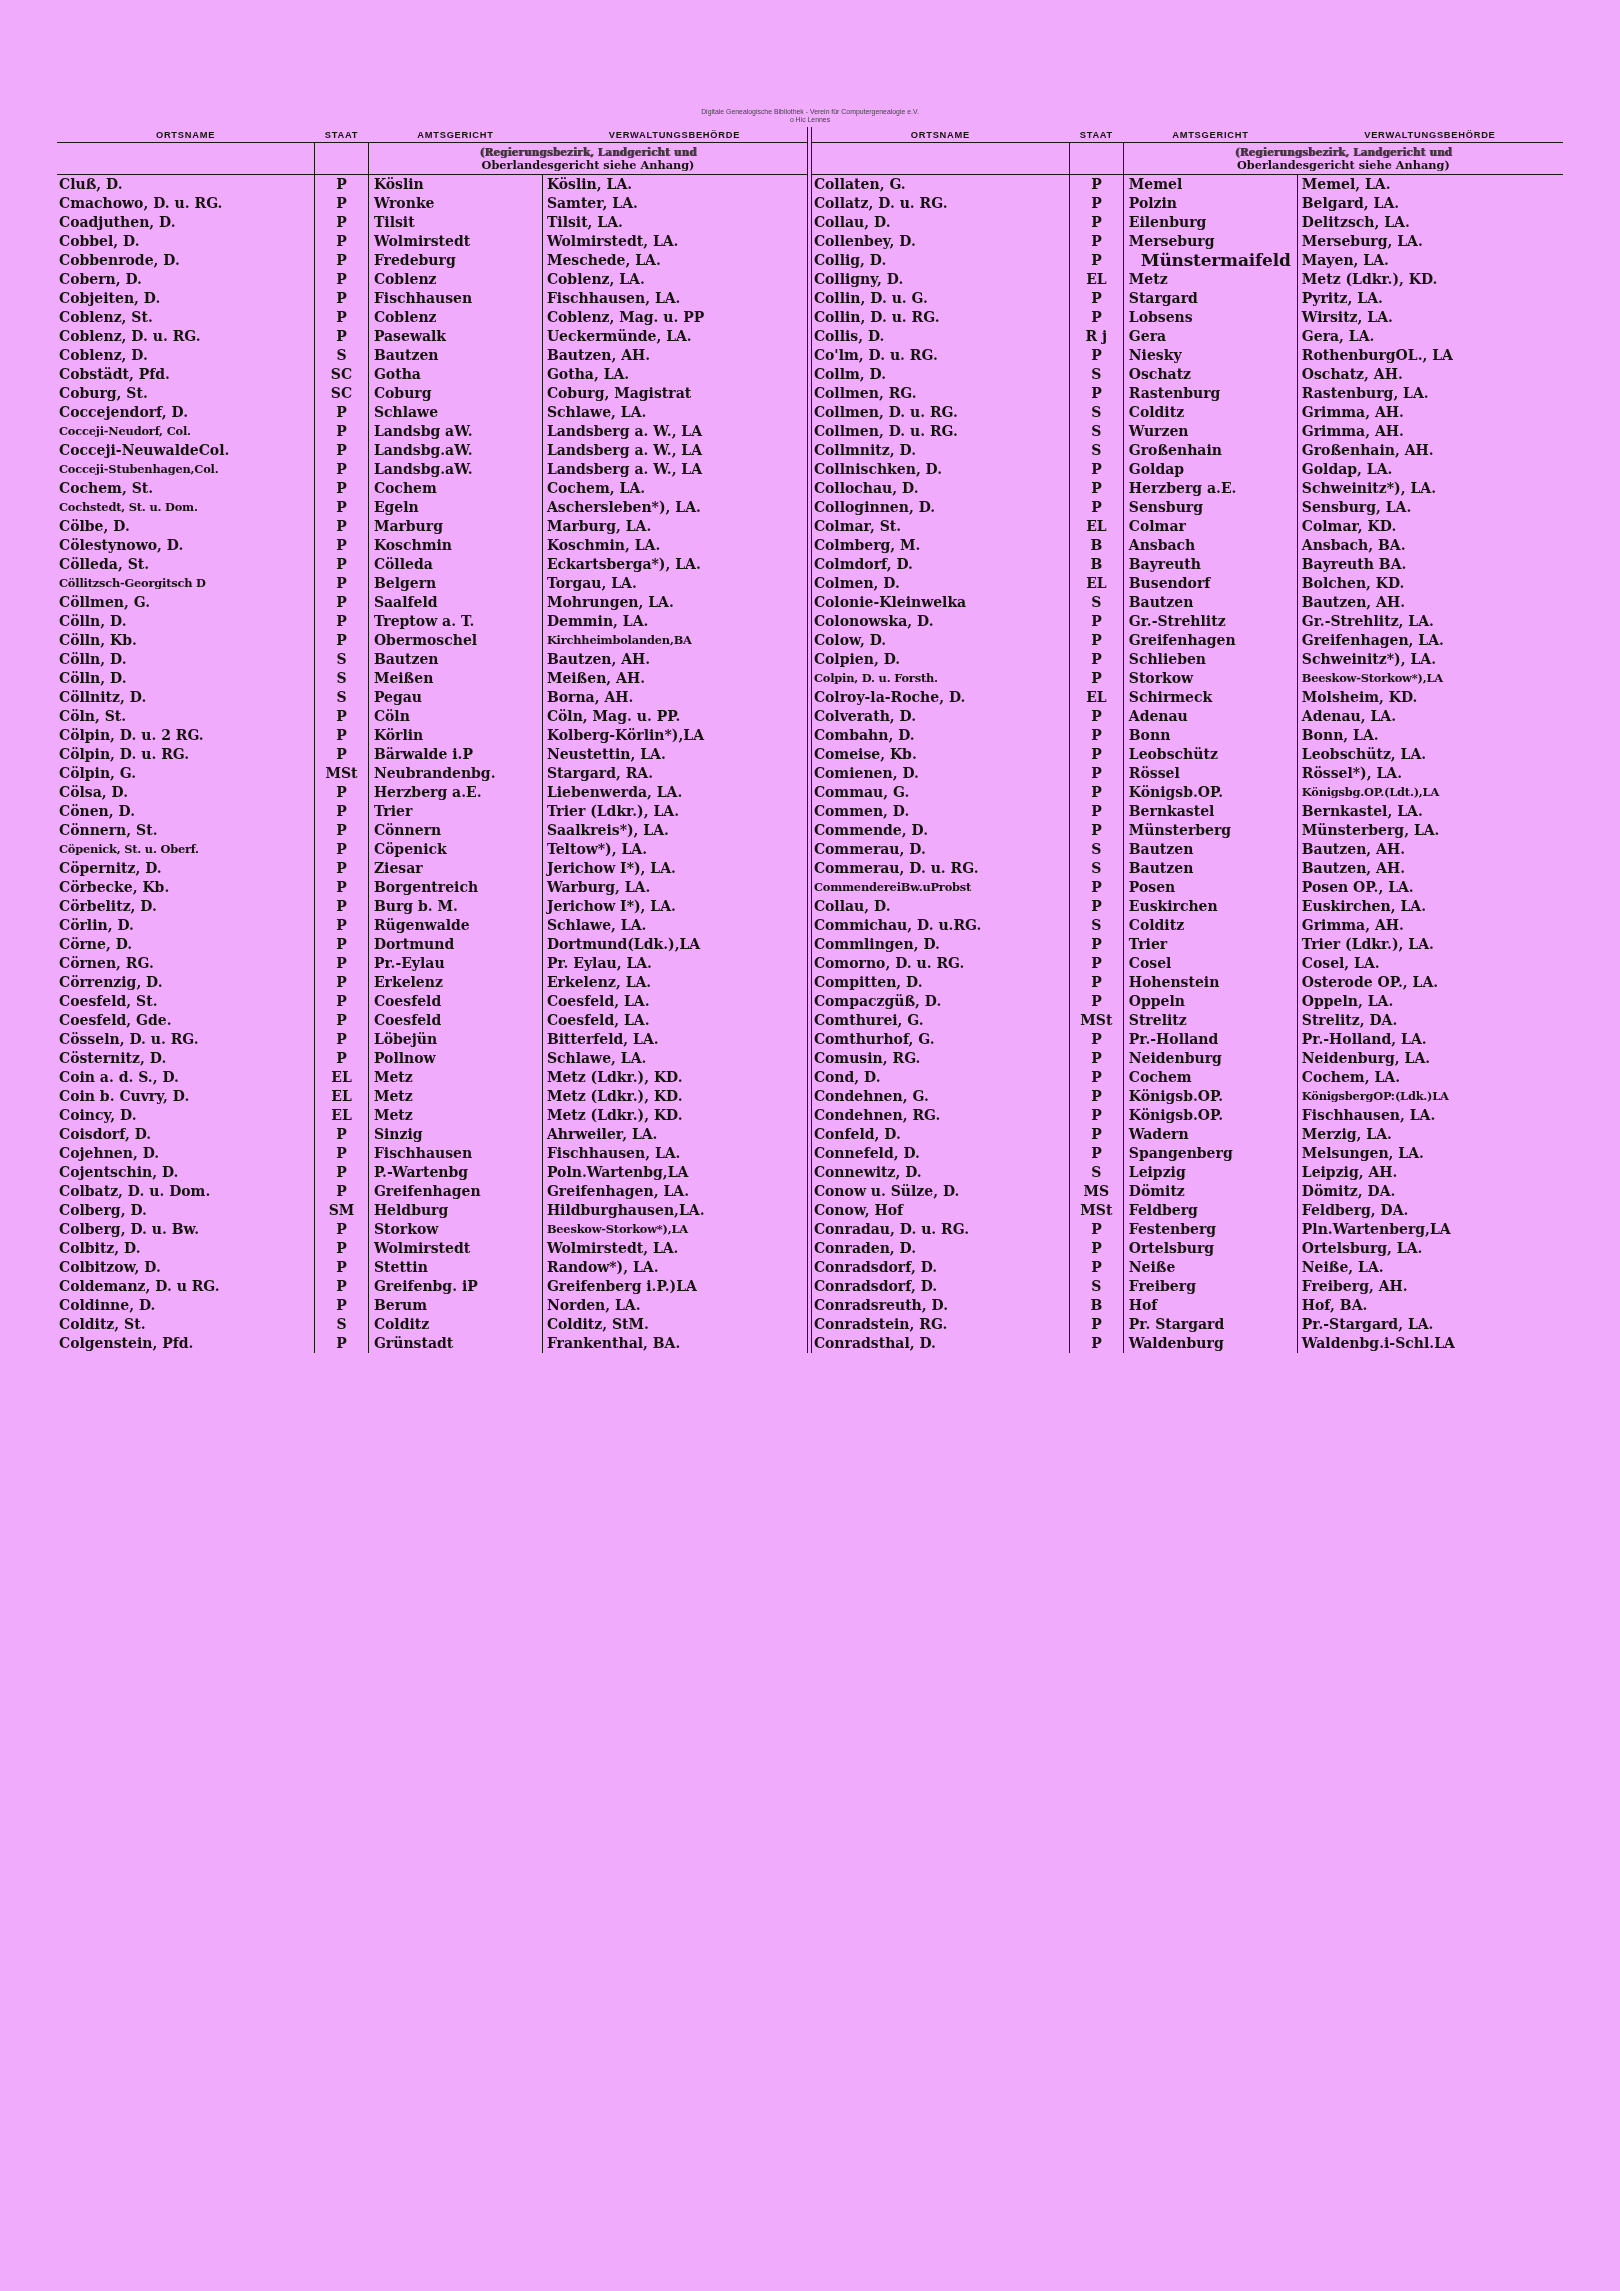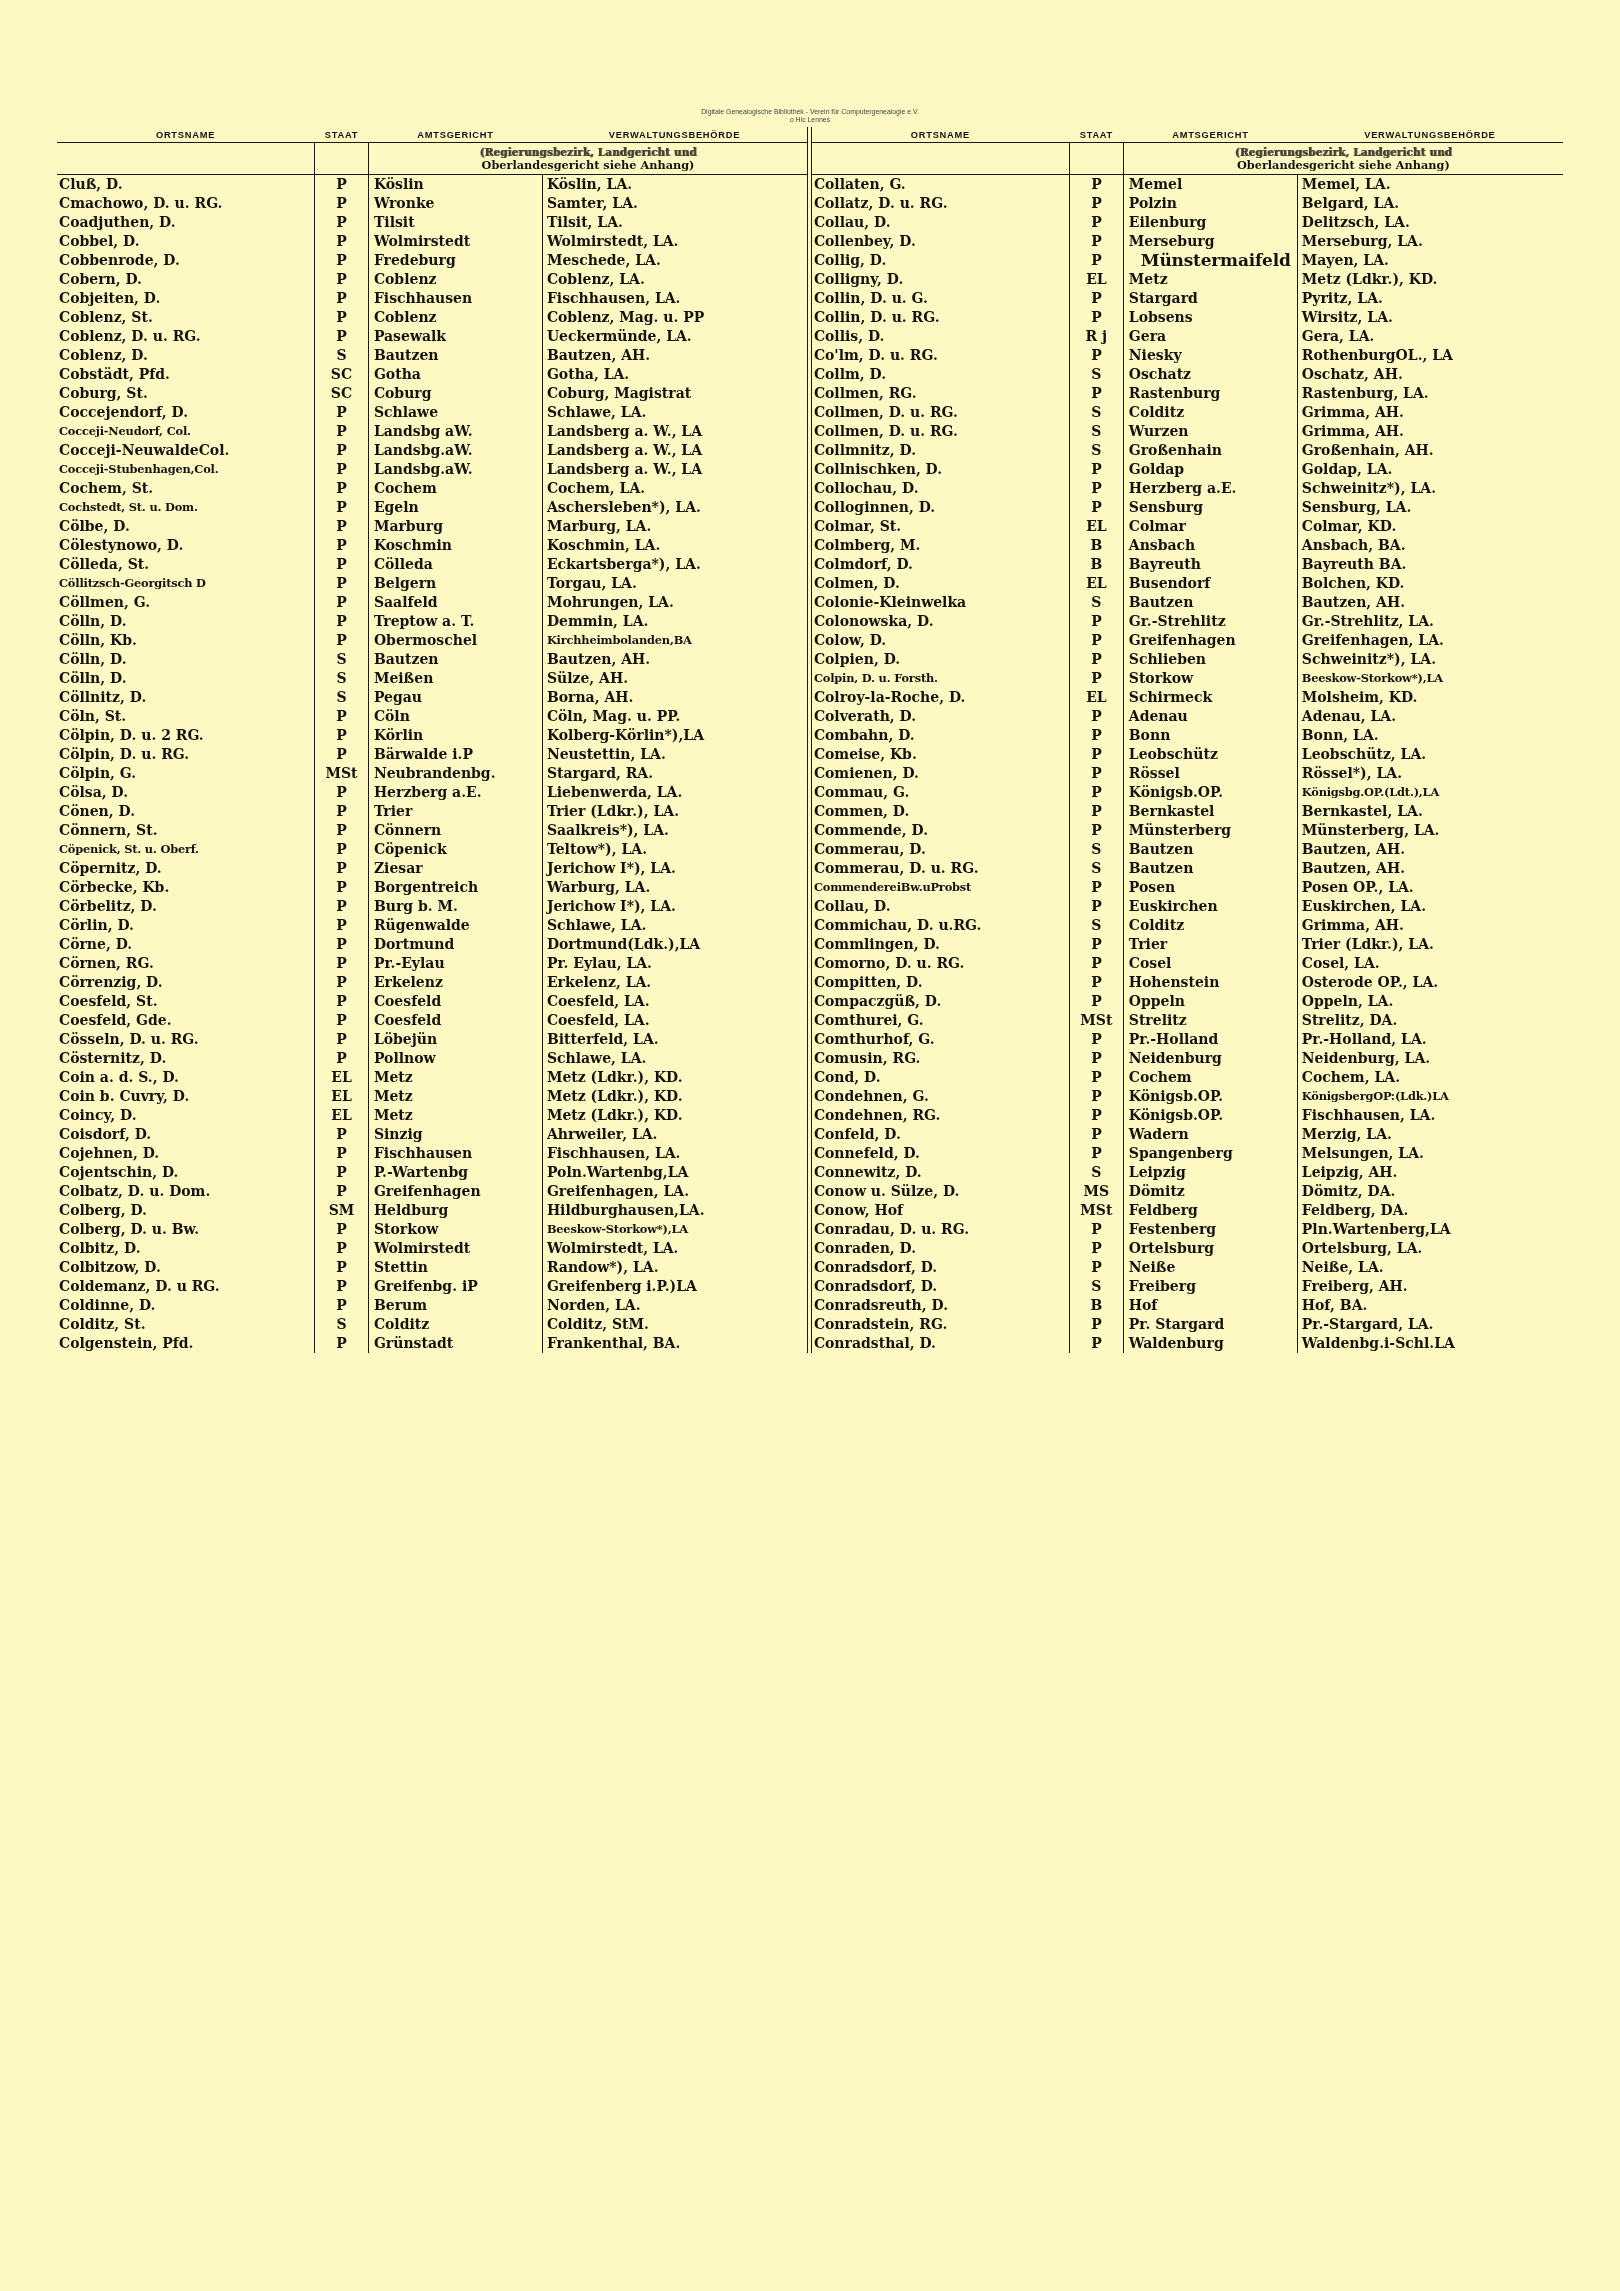--- a/index.html
+++ b/index.html
@@ -1,19 +1,19 @@
 <!DOCTYPE html>
 <html><head>
 <meta charset="utf-8">
 <style>
   html,body{margin:0;padding:0;}
   .page{
     position:relative;
     width:1620px;height:2292px;
-    background:#fef9c3;
+    background:#f0abfc;
     color:#16130f;
     font-family:"DejaVu Serif", serif;
     overflow:hidden;
   }
   .content{position:absolute;left:57px;top:108px;width:1506px;}
   .watermark{
     text-align:center;
     font-family:"Liberation Sans", sans-serif;
     font-size:6.9px;line-height:7.8px;color:#444;
     margin-bottom:3.9px;
@@ -263,21 +263,21 @@
           <div class="trow">
             <div class="cell c-name">Cölln, D.</div>
             <div class="cell c-staat">S</div>
             <div class="cell c-amt">Bautzen</div>
             <div class="cell c-verw">Bautzen, AH.</div>
           </div>
           <div class="trow">
             <div class="cell c-name">Cölln, D.</div>
             <div class="cell c-staat">S</div>
             <div class="cell c-amt">Meißen</div>
-            <div class="cell c-verw">Sülze, AH.</div>
+            <div class="cell c-verw">Meißen, AH.</div>
           </div>
           <div class="trow">
             <div class="cell c-name">Cöllnitz, D.</div>
             <div class="cell c-staat">S</div>
             <div class="cell c-amt">Pegau</div>
             <div class="cell c-verw">Borna, AH.</div>
           </div>
           <div class="trow">
             <div class="cell c-name">Cöln, St.</div>
             <div class="cell c-staat">P</div>

